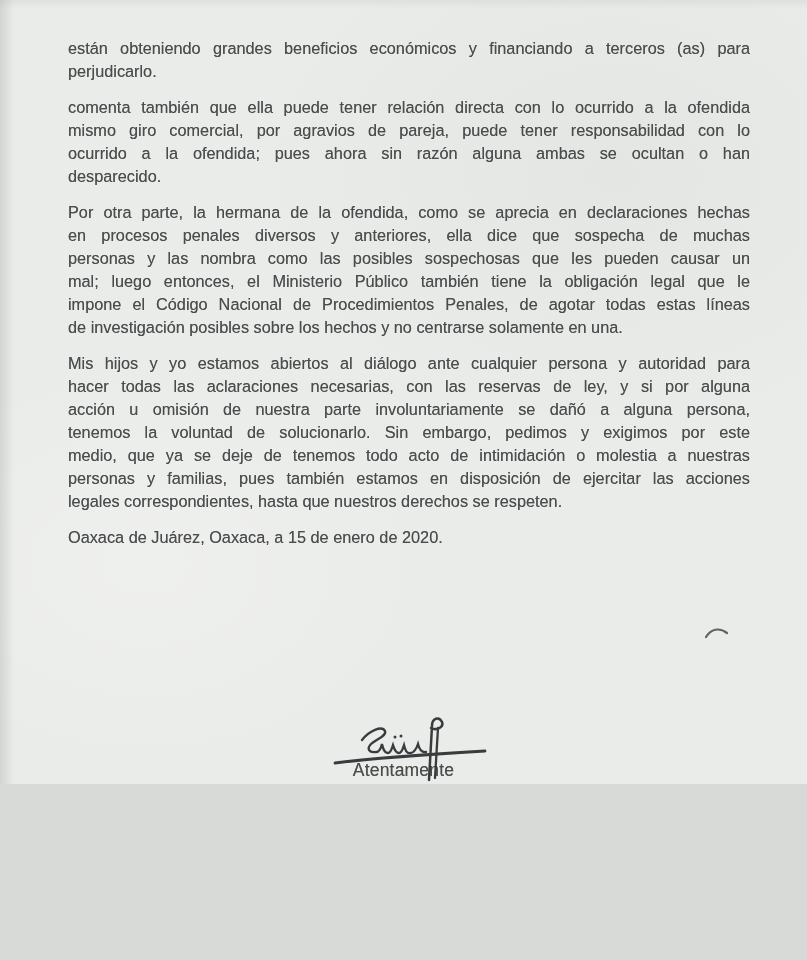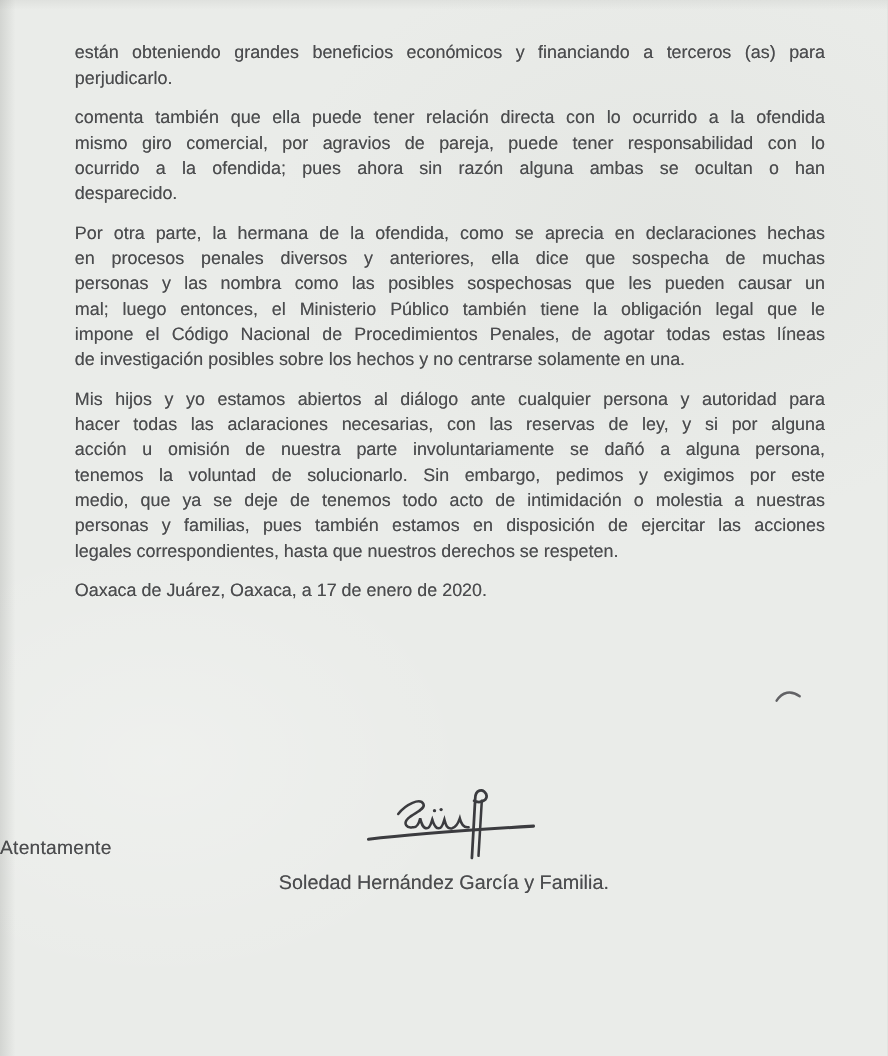--- a/index.html
+++ b/index.html
@@ -1,18 +1,18 @@
 <!DOCTYPE html>
 <html><head>
 <meta charset="utf-8">
 <style>
   html,body{margin:0;padding:0;background:#d8dad7;}
   .page{
     position:relative;
-    width:807px;height:960px;
+    width:807px;height:784px;
     margin:0 auto;
     background-color:#eaece9;
     background-image:
       linear-gradient(90deg, rgba(118,120,116,.20), rgba(118,120,116,0) 14px),
       linear-gradient(180deg, rgba(128,130,126,.10), rgba(128,130,126,0) 9px),
       radial-gradient(420px 300px at 18% 72%, rgba(255,255,255,.22), rgba(255,255,255,0) 70%),
       radial-gradient(520px 380px at 76% 22%, rgba(206,209,204,.22), rgba(206,209,204,0) 70%);
     font-family:"Liberation Sans", sans-serif;
     color:#4b4c4e;
     overflow:hidden;
@@ -33,21 +33,21 @@
     text-align-last:justify;
   }
   .text-col .line.last{
     text-align:center;
     text-align-last:left;
   }
   .para{margin:0 0 13px 0;}
   .date-line{margin-top:0;text-align:left;}
   .closing{
     position:absolute;left:0;right:0;top:762px;
-    text-align:left;
+    text-align:center;
     font-size:17.5px;line-height:1;
     letter-spacing:.2px;
     text-shadow:0 0 .6px rgba(75,76,78,.65);
   }
   .signatory{
     position:absolute;left:0;right:0;top:793px;
     text-align:center;
     font-size:18px;line-height:1;
     text-shadow:0 0 .6px rgba(75,76,78,.65);
   }
@@ -82,21 +82,21 @@
         <div class="para">
           <div class="line">Mis hijos y yo estamos abiertos al diálogo ante cualquier persona y autoridad para</div>
           <div class="line">hacer todas las aclaraciones necesarias, con las reservas de ley, y si por alguna</div>
           <div class="line">acción u omisión de nuestra parte involuntariamente se dañó a alguna persona,</div>
           <div class="line">tenemos la voluntad de solucionarlo. Sin embargo, pedimos y exigimos por este</div>
           <div class="line">medio, que ya se deje de tenemos todo acto de intimidación o molestia a nuestras</div>
           <div class="line">personas y familias, pues también estamos en disposición de ejercitar las acciones</div>
           <div class="line last">legales correspondientes, hasta que nuestros derechos se respeten.</div>
         </div>
       </div>
-    <div class="date-line">Oaxaca de Juárez, Oaxaca, a 17 de enero de 2020.</div>
+    <div class="date-line">Oaxaca de Juárez, Oaxaca, a 15 de enero de 2020.</div>
   </div>
 
   <svg class="pen-mark" width="30" height="18" viewBox="0 0 30 18">
     <path d="M 4 13 C 9 5, 17 3, 25 9" fill="none" stroke="#4a4a4e" stroke-width="2.2" stroke-linecap="round" opacity="0.85"></path>
   </svg>
 
   <div class="closing">Atentamente</div>
 
   <svg class="sig-svg" width="170" height="76" viewBox="0 0 170 76">
     <g fill="none" stroke="#2d2d31" stroke-linecap="round" opacity="0.92">

